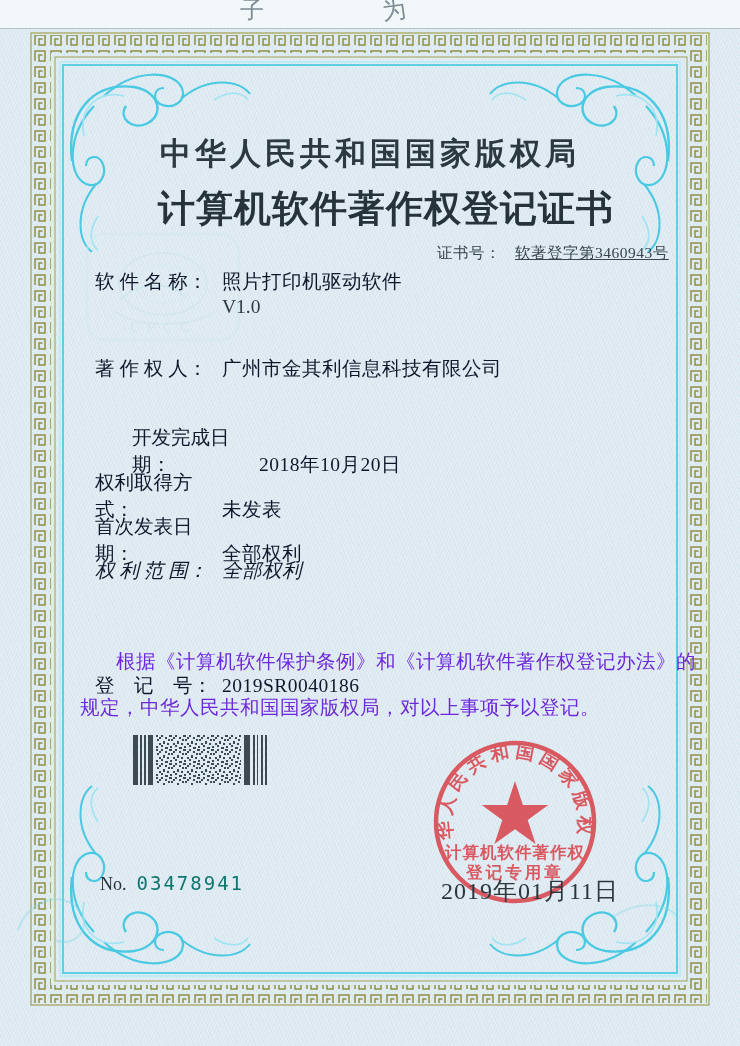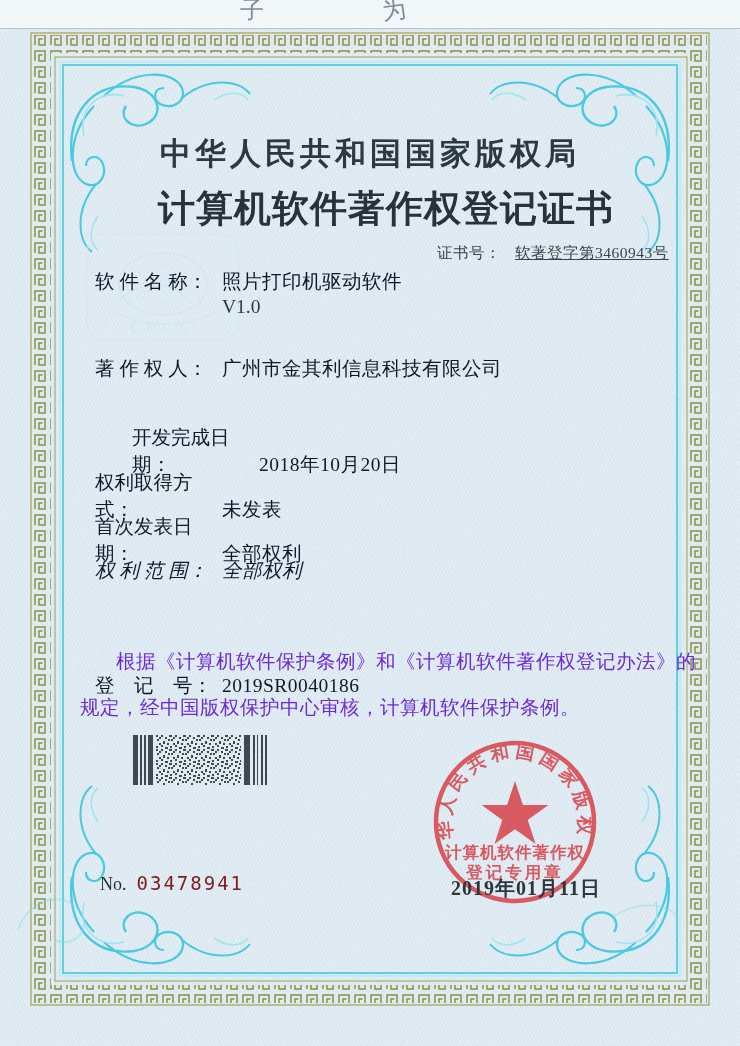--- a/index.html
+++ b/index.html
@@ -63,27 +63,27 @@
   .r7 { top:628px;margin-top:44px; }
 
   .stmt { position:absolute; font-size:19.5px; color:#6d28d9; letter-spacing:.5px; }
   .stmt1 { left:116px; top:648px; }
   .stmt2 { left:80px;  top:694px; }
 
   .barcode { position:absolute; left:133px; top:735px; }
 
   .seal-wrap { position:absolute; left:420px; top:725px; z-index:6; }
   .seal-date {
-    position:absolute; left:451px; top:875px; z-index:7;
-    font-size:20px; font-weight:bold; color:#2c363d; letter-spacing:1px;
+    position:absolute; left:441px; top:875px; z-index:7;
+    font-size:24px; font-weight:normal; color:#2c363d; letter-spacing:1px;
   }
   .no-row { position:absolute; left:100px; top:872px; z-index:7; font-size:18px; color:#283138; }
   .no-row .no-digits {
     font-family:"DejaVu Sans Mono","Liberation Mono",monospace;
-    font-size:19px; color:#7f1d1d; letter-spacing:2px; margin-left:10px;
+    font-size:19px; color:#0f766e; letter-spacing:2px; margin-left:10px;
   }
 </style>
 </head>
 <body>
 
 <div class="paper"></div>
 
 <div class="top-strip">
   <span class="handwriting hw-left">子</span>
   <span class="handwriting hw-right">为</span>
@@ -160,21 +160,21 @@
     <span class="flabel">首次发表日期：</span><span class="fvalue">全部权利</span>
   </div>
   <div class="field-row r6">
     <span class="flabel">权 利 范 围：</span><span class="fvalue">全部权利</span>
   </div>
   <div class="field-row r7">
     <span class="flabel">登　记　号：</span><span class="fvalue">2019SR0040186</span>
   </div>
 
   <div class="stmt stmt1">根据《计算机软件保护条例》和《计算机软件著作权登记办法》的</div>
-  <div class="stmt stmt2">规定，经中国版权保护中心审核，计算机软件保护条例。</div>
+  <div class="stmt stmt2">规定，中华人民共和国国家版权局，对以上事项予以登记。</div>
 </div>
 
 <svg class="barcode" width="134" height="50">
   <defs>
     <pattern id="bcnoise" width="14" height="14" patternUnits="userSpaceOnUse">
       <g fill="#3d4a52">
         <rect x="0" y="0" width="2" height="2"></rect>
           <rect x="4" y="2" width="2" height="2"></rect>
         <rect x="8" y="0" width="3" height="2"></rect>
           <rect x="2" y="6" width="2" height="3"></rect>

